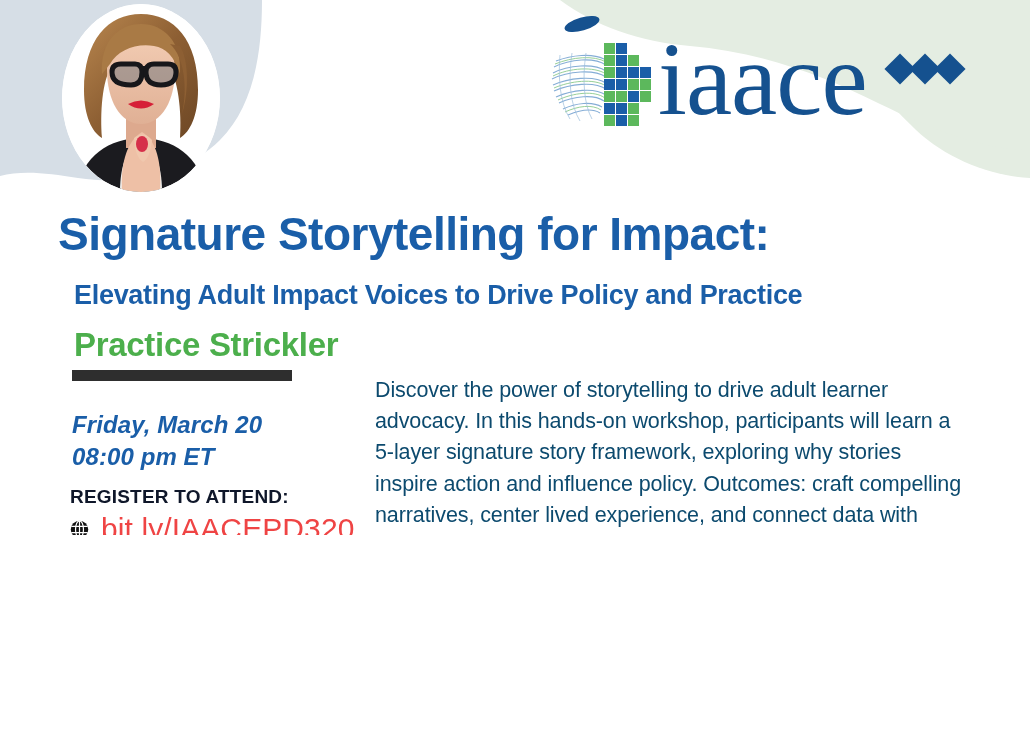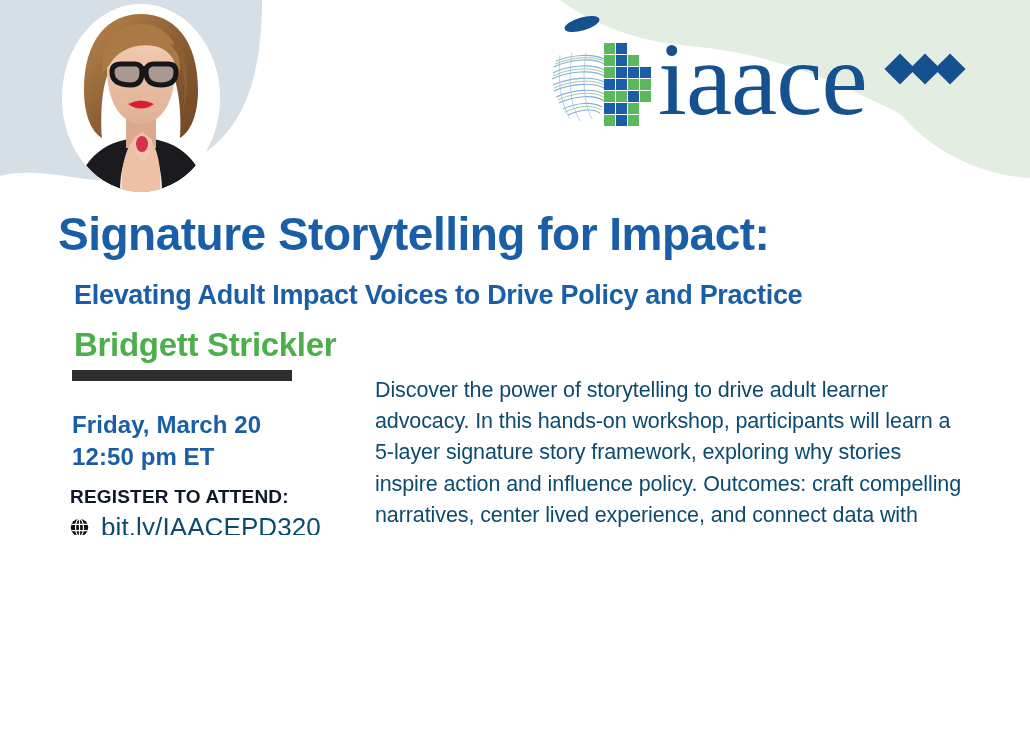--- a/index.html
+++ b/index.html
@@ -97,38 +97,39 @@
 
   
   .when{
     position:absolute;
     left:72px;top:409px;
     font-size:24px;
     font-weight:bold;
     color:#1A5EA8;
     line-height:1.33;
     letter-spacing:0.1px;
+    font-style:italic;
   }
   .register-label{
     position:absolute;
     left:70px;top:486px;
     font-size:19px;
     font-weight:bold;
     color:#0f172a;
     letter-spacing:0.2px;
   }
   .link-row{
     position:absolute;
     left:70px;top:512px;
     display:flex;align-items:center;gap:12px;
   }
   .globe-icon{width:19px;height:19px;flex:0 0 auto;display:block;}
   .link-text{
-    font-size:26px;
-    color:#0c4a6e;
+    font-size:30px;
+    color:#ef4444;
     text-decoration:underline;
     text-underline-offset:3px;
     letter-spacing:0.1px;
   }
   .qr{
     position:absolute;
     left:108px;top:556px;
     width:180px;height:180px;
   }
   .qr svg{display:block;width:180px;height:180px;}
@@ -273,26 +274,26 @@
     <div class="logo-word">iaace</div>
     <div class="logo-diamonds">
       <span class="dia"></span>
       <span class="dia"></span>
       <span class="dia"></span>
     </div>
   </div>
 
   <div class="title">Signature Storytelling for Impact:</div>
   <div class="subtitle">Elevating Adult Impact Voices to Drive Policy and Practice</div>
-  <div class="speaker-name">Bridgett Strickler</div>
+  <div class="speaker-name">Practice Strickler</div>
   <div class="rule"></div>
 
   <div class="when">
     <div>Friday, March 20</div>
-    <div>12:50 pm ET</div>
+    <div>08:00 pm ET</div>
   </div>
 
   <div class="register-label">REGISTER TO ATTEND:</div>
 
   <div class="link-row">
     <svg class="globe-icon" viewBox="0 0 24 24" aria-hidden="true">
       <circle cx="12" cy="12" r="11" fill="#111111"></circle>
       <g stroke="#ffffff" stroke-width="1.5" fill="none">
         <ellipse cx="12" cy="12" rx="5" ry="11"></ellipse>
         <path d="M1.6,8 H22.4 M1.6,16 H22.4 M12,1 V23"></path>

